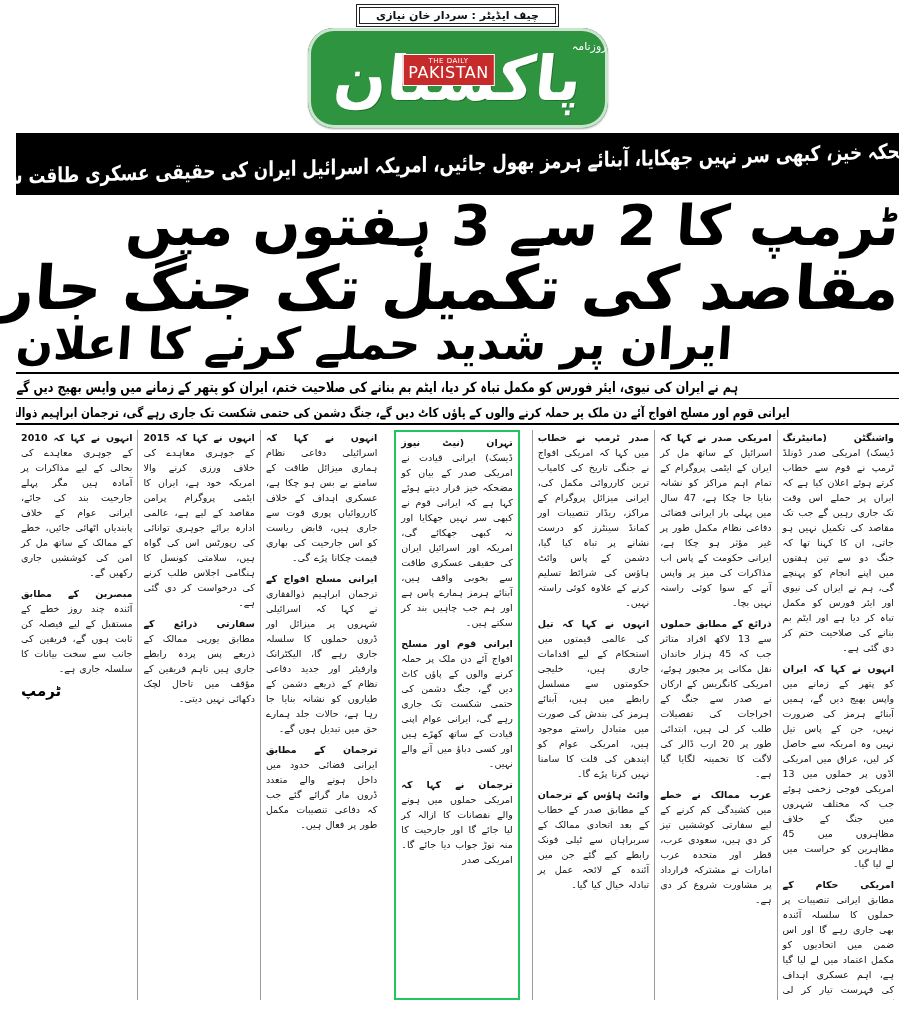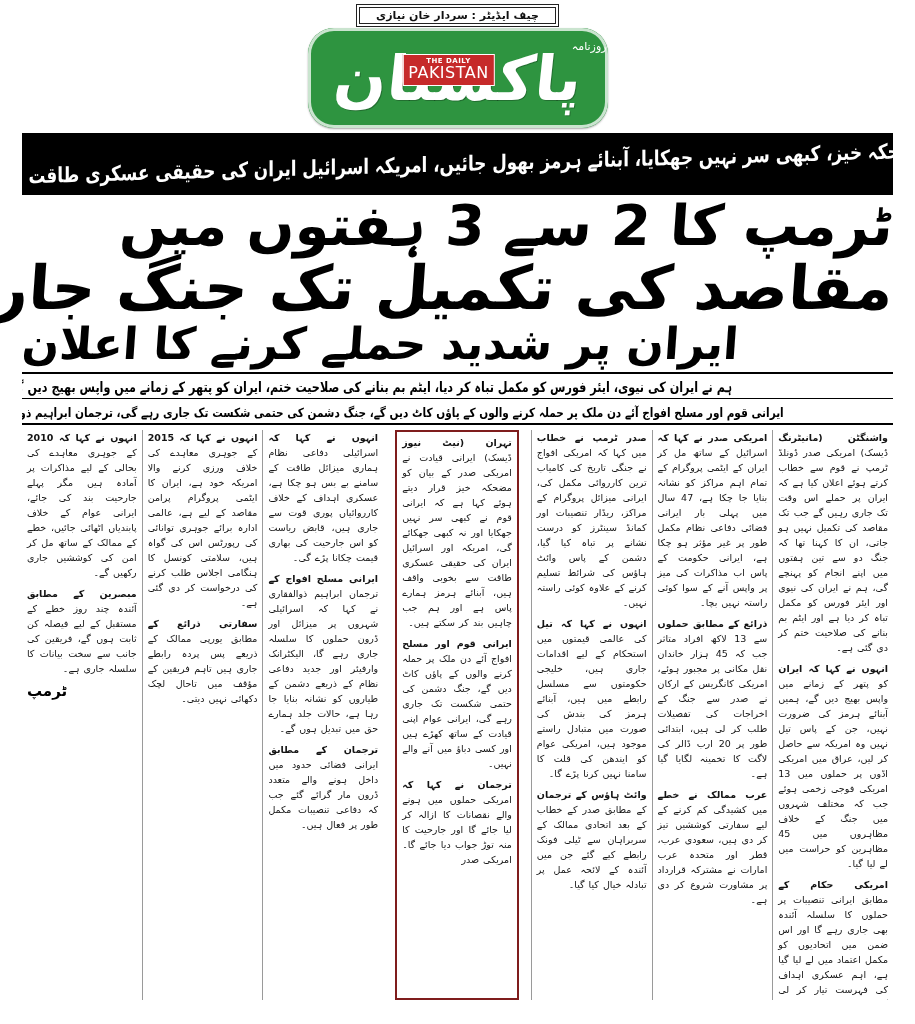--- a/index.html
+++ b/index.html
@@ -1,31 +1,31 @@
 <!DOCTYPE html>
 <html lang="ur"><head>
 <meta charset="utf-8">
 <style>
   html,body{margin:0;padding:0;background:#f2f2f2;}
   body{width:915px;height:1024px;overflow:hidden;font-family:"DejaVu Sans",sans-serif;}
-  .page{width:915px;height:1024px;background:#fff;box-sizing:border-box;padding:4px 22px;position:relative;}
+  .page{width:915px;height:1024px;background:#fff;box-sizing:border-box;padding:4px 16px;position:relative;}
 
   
   .masthead{text-align:center;}
   .editor-box{display:inline-block;border:1px solid #222;outline:1px solid #222;outline-offset:2px;
     padding:1px 16px;font-size:11px;font-weight:bold;color:#111;margin:2px auto 4px auto;direction:rtl;}
   .logo-wrap{display:flex;justify-content:center;align-items:center;}
   .logo{position:relative;width:300px;height:100px;background:#2e9440;border-radius:26px;
     box-shadow:inset 0 0 0 3px rgba(255,255,255,.75), inset 0 0 0 6px #2e9440, 0 1px 2px rgba(0,0,0,.35);}
   .logo-title{position:absolute;inset:0;display:flex;align-items:center;justify-content:center;
     color:#fff;font-size:62px;font-weight:bold;direction:rtl;transform:skewX(-6deg);
     text-shadow:1px 1px 0 rgba(0,0,0,.25);}
   .red-box{position:absolute;left:47%;top:26%;transform:translateX(-50%);background:#c62a2a;
     color:#fff;padding:3px 5px;text-align:center;line-height:1.05;border:1px solid #fff;z-index:3;}
-  .red-box .l1{display:block;font-size:7px;letter-spacing:.5px;font-weight:bold;}
+  .red-box .l1{display:block;font-size:7px;letter-spacing:.5px;}
   .red-box .l2{display:block;font-size:16px;font-weight:normal;letter-spacing:.5px;}
   .rozanama{position:absolute;right:1px;top:12px;color:#fff;font-size:11px;direction:rtl;z-index:3;}
 
   
   .banner{margin-top:5px;background:#000;color:#fff;height:62px;display:flex;align-items:center;
     justify-content:center;overflow:hidden;}
   .banner span{white-space:nowrap;font-weight:bold;font-size:21px;direction:rtl;
     transform:scaleX(.8) skewY(-1.3deg);transform-origin:center;}
 
   
@@ -42,21 +42,21 @@
   .subhead span{display:inline-block;white-space:nowrap;font-weight:bold;transform-origin:center;}
   .sub1{border-top:2px solid #000;border-bottom:1px solid #000;margin-top:4px;}
   .sub1 span{font-size:14px;transform:scaleX(.8);}
   .sub2{border-bottom:2px solid #000;}
   .sub2 span{font-size:12.5px;transform:scaleX(.84);}
 
   
   .body-columns{display:flex;direction:rtl;margin-top:5px;height:570px;overflow:hidden;}
   .col{flex:1 1 0;padding:0 5px;border-left:1px solid #9a9a9a;overflow:hidden;}
   .col:last-child{border-left:none;}
-  .col.boxed{border:2px solid #7f1d1d;padding:3px 5px;margin:0 12px;}
+  .col.boxed{border:2px solid #22c55e;padding:3px 5px;margin:0 12px;}
   .body-para{font-size:9.5px;line-height:1.58;text-align:justify;color:#141414;margin:0 0 6px 0;
     direction:rtl;word-spacing:1px;}
   .body-para::first-line{font-weight:bold;}
   .signature{font-size:15px;font-weight:bold;color:#000;text-align:left;direction:rtl;margin-top:2px;}
 </style>
 </head>
 <body>
 
 <div class="page">
 

